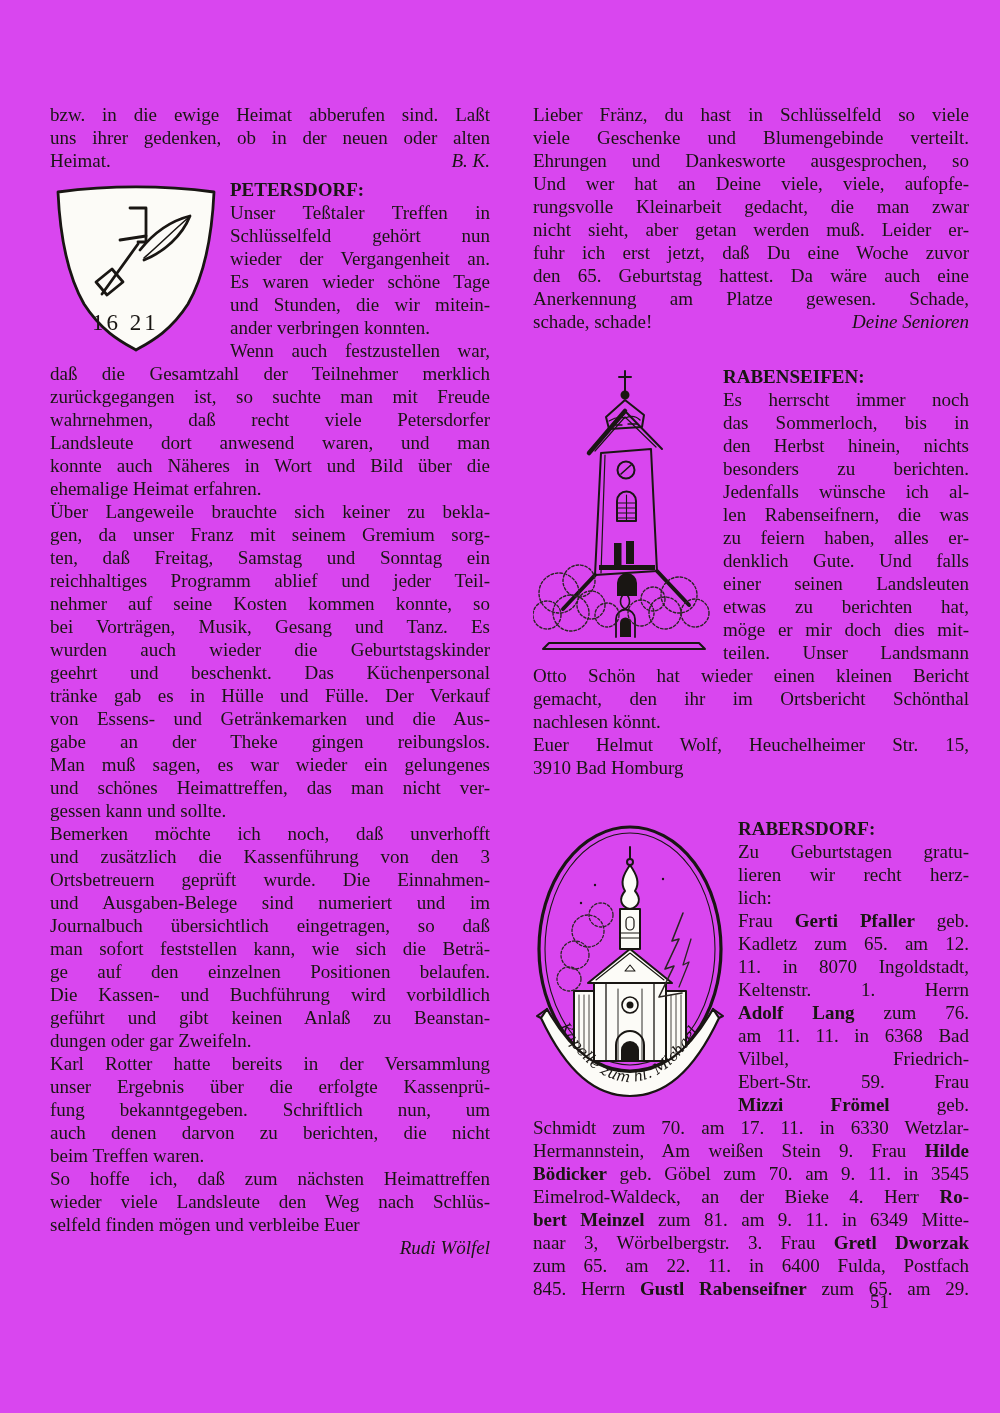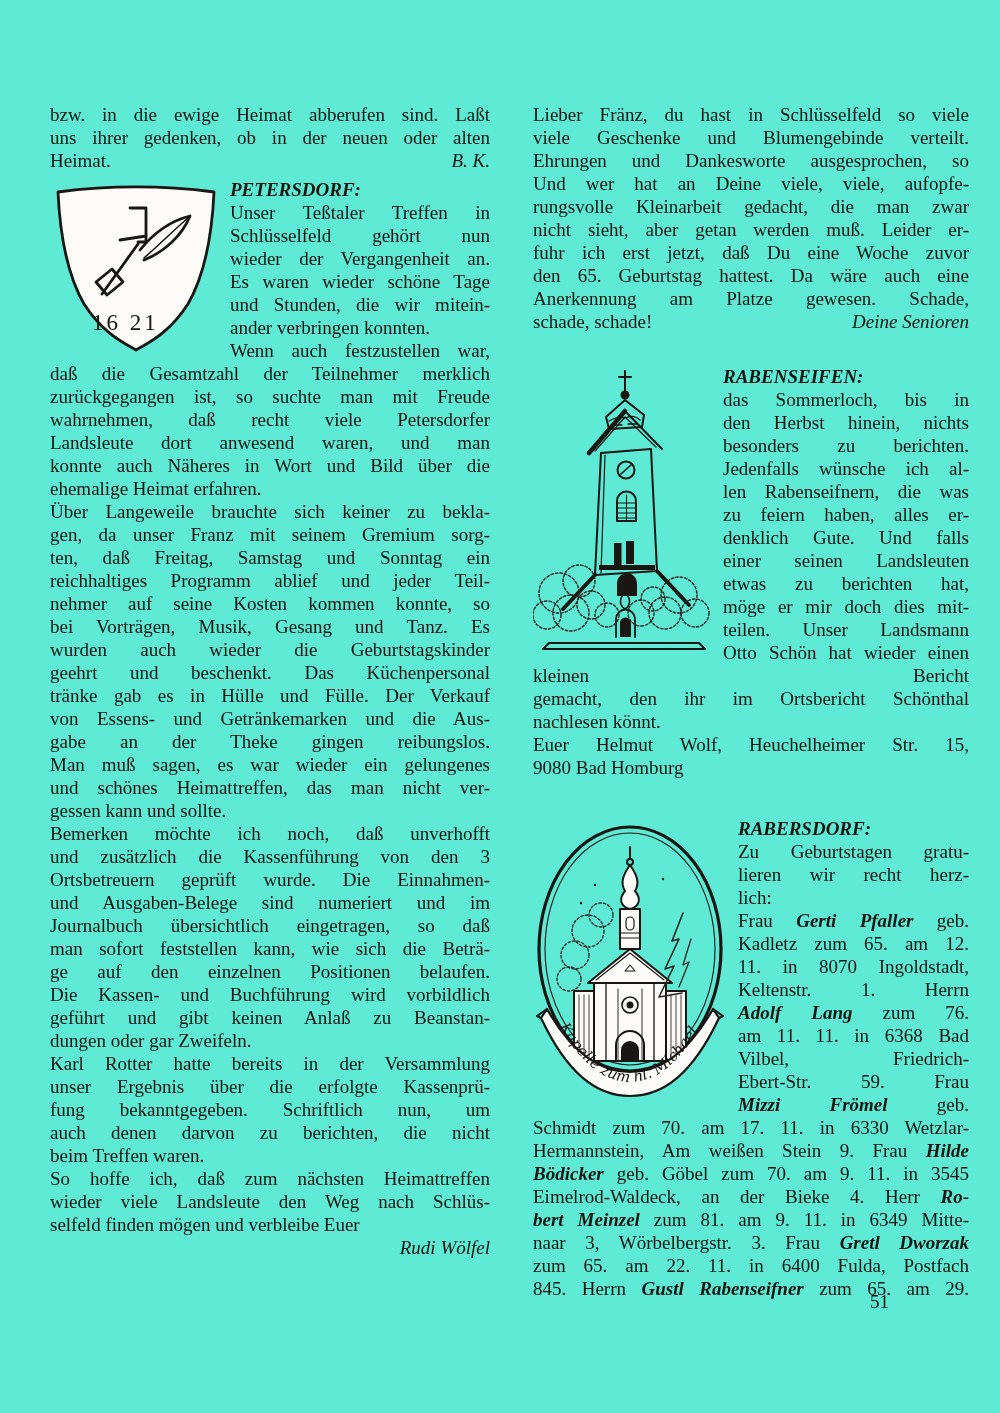--- a/index.html
+++ b/index.html
@@ -1,25 +1,25 @@
 <!DOCTYPE html>
 <html><head>
 <meta charset="utf-8">
 <style>
   html,body{margin:0;padding:0;background:#e8e8e8;}
-  .page{position:relative;width:1000px;height:1413px;background:#5eead4;
+  .page{position:relative;width:1000px;height:1413px;background:#d946ef;
         font-family:"Liberation Serif",serif;font-size:19px;line-height:23px;
         color:#191613;overflow:hidden;margin:0 auto;}
   .col{position:absolute;top:103px;}
   .col.left{left:50px;width:440px;}
   .col.right{left:533px;width:436px;}
   .ln{text-align:justify;text-align-last:justify;min-height:23px;}
   .ln.end{text-align-last:left;}
   .ln.right{text-align:right;text-align-last:right;}
-  .b{font-weight:700;font-style:italic;}
+  .b{font-weight:700;}
   .i{font-style:italic;text-align:right;}
   .sig{float:right;font-style:italic;}
   .figure{float:left;}
   #crest{margin:2px 8px 4px 0;}
   #church{margin:2px 10px 2px 0;}
   #chapel{margin:2px 10px 2px 0;}
   .sec.petersdorf{margin-top:6px;}
   .sec.rabenseifen{margin-top:32px;}
   .sec.rabersdorf{margin-top:38px;}
   .pagenum{position:absolute;left:870px;top:1290px;width:65px;}
@@ -157,36 +157,37 @@
           <circle cx="120" cy="232" r="12"></circle>
             <circle cx="74" cy="248" r="12"></circle>
           <circle cx="108" cy="246" r="13"></circle>
         </g>
         <g stroke-width="2">
           <path d="M16,276 L166,276 M10,282 L172,282 M16,276 L10,282 M166,276 L172,282"></path>
         </g>
       </svg>
       <div>
           <div class="ln end"><span class="b">RABENSEIFEN:</span></div>
+          <div class="ln"><span>Es herrscht immer noch</span></div>
           <div class="ln"><span>das Sommerloch, bis in</span></div>
           <div class="ln"><span>den Herbst hinein, nichts</span></div>
           <div class="ln"><span>besonders zu berichten.</span></div>
           <div class="ln"><span>Jedenfalls wünsche ich al-</span></div>
           <div class="ln"><span>len Rabenseifnern, die was</span></div>
           <div class="ln"><span>zu feiern haben, alles er-</span></div>
           <div class="ln"><span>denklich Gute. Und falls</span></div>
           <div class="ln"><span>einer seinen Landsleuten</span></div>
           <div class="ln"><span>etwas zu berichten hat,</span></div>
           <div class="ln"><span>möge er mir doch dies mit-</span></div>
           <div class="ln"><span>teilen. Unser Landsmann</span></div>
           <div class="ln"><span>Otto Schön hat wieder einen kleinen Bericht</span></div>
           <div class="ln"><span>gemacht, den ihr im Ortsbericht Schönthal</span></div>
           <div class="ln end"><span>nachlesen könnt.</span></div>
           <div class="ln"><span>Euer Helmut Wolf, Heuchelheimer Str. 15,</span></div>
-          <div class="ln end"><span>9080 Bad Homburg</span></div>
+          <div class="ln end"><span>3910 Bad Homburg</span></div>
         </div>
     </div>
 
     <div class="sec rabersdorf">
       <svg id="chapel" class="figure" width="195" height="284" viewBox="0 0 195 284" fill="none" stroke="#191613">
         <ellipse cx="97" cy="130" rx="91" ry="122" stroke-width="3.2"></ellipse>
         <ellipse cx="97" cy="130" rx="85" ry="116" stroke-width="1.1"></ellipse>
         <g stroke-width="2">
           <path d="M97,28 v12"></path>
           <circle cx="97" cy="43" r="3"></circle>

